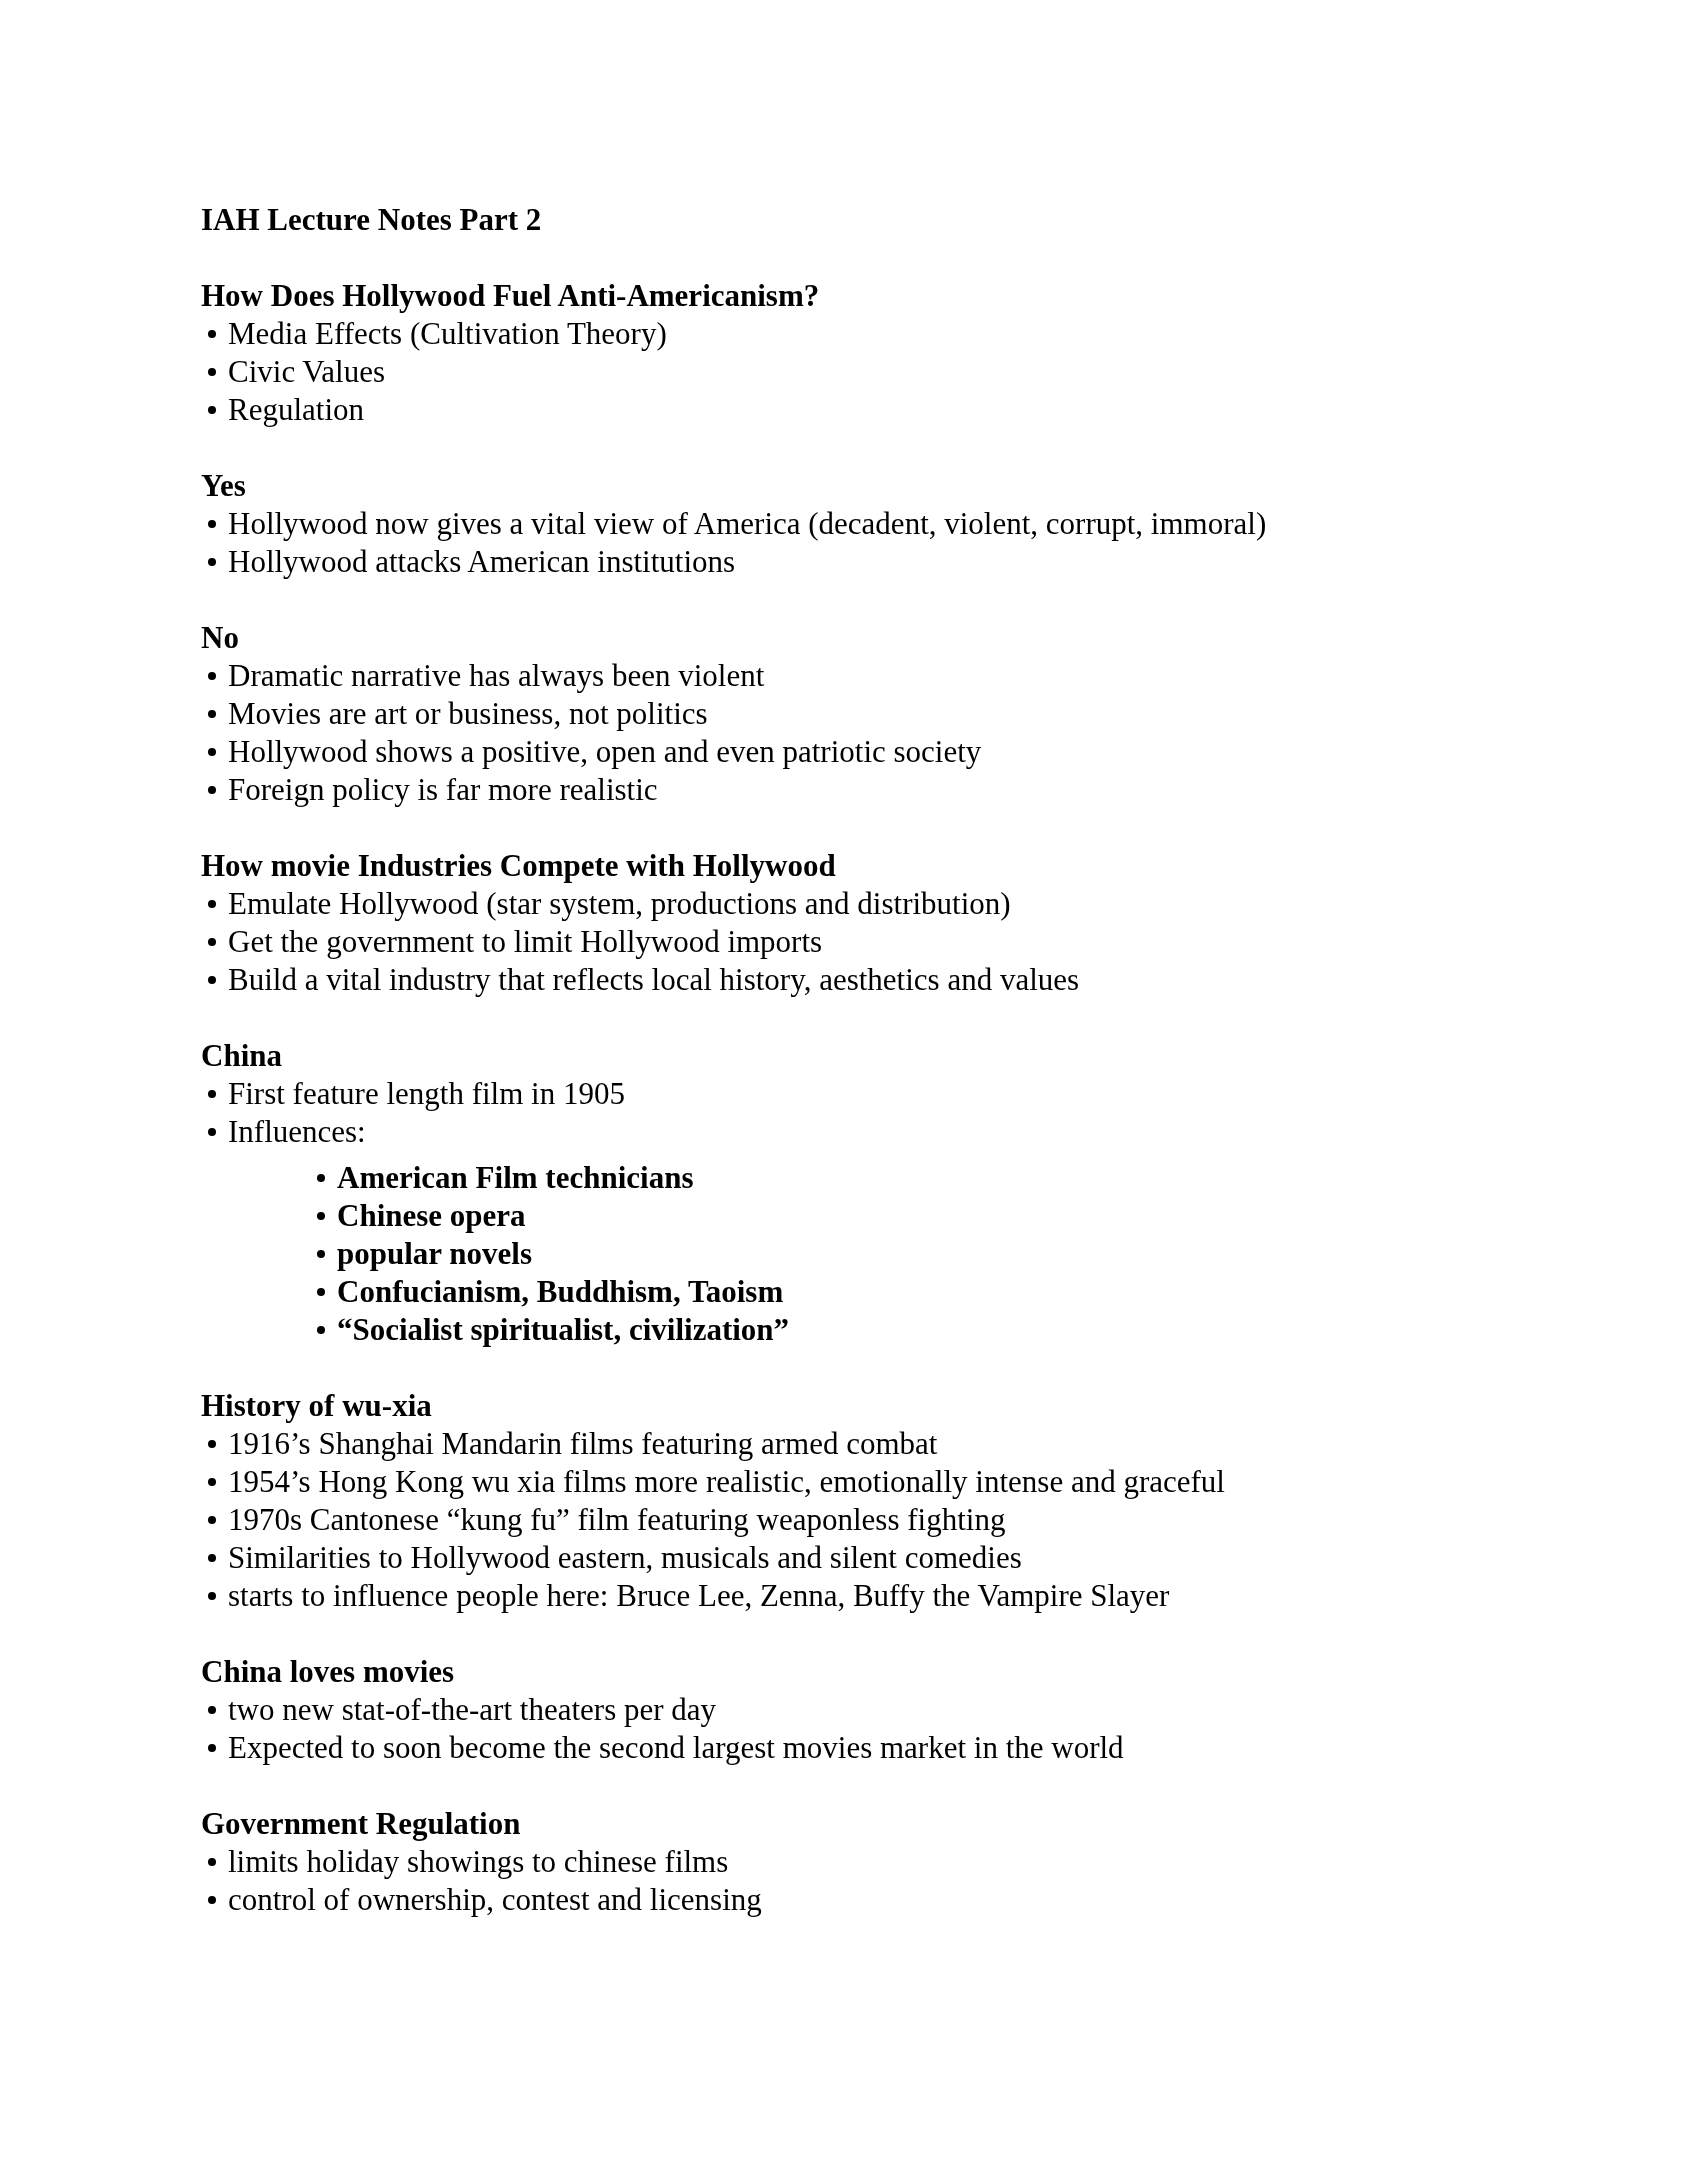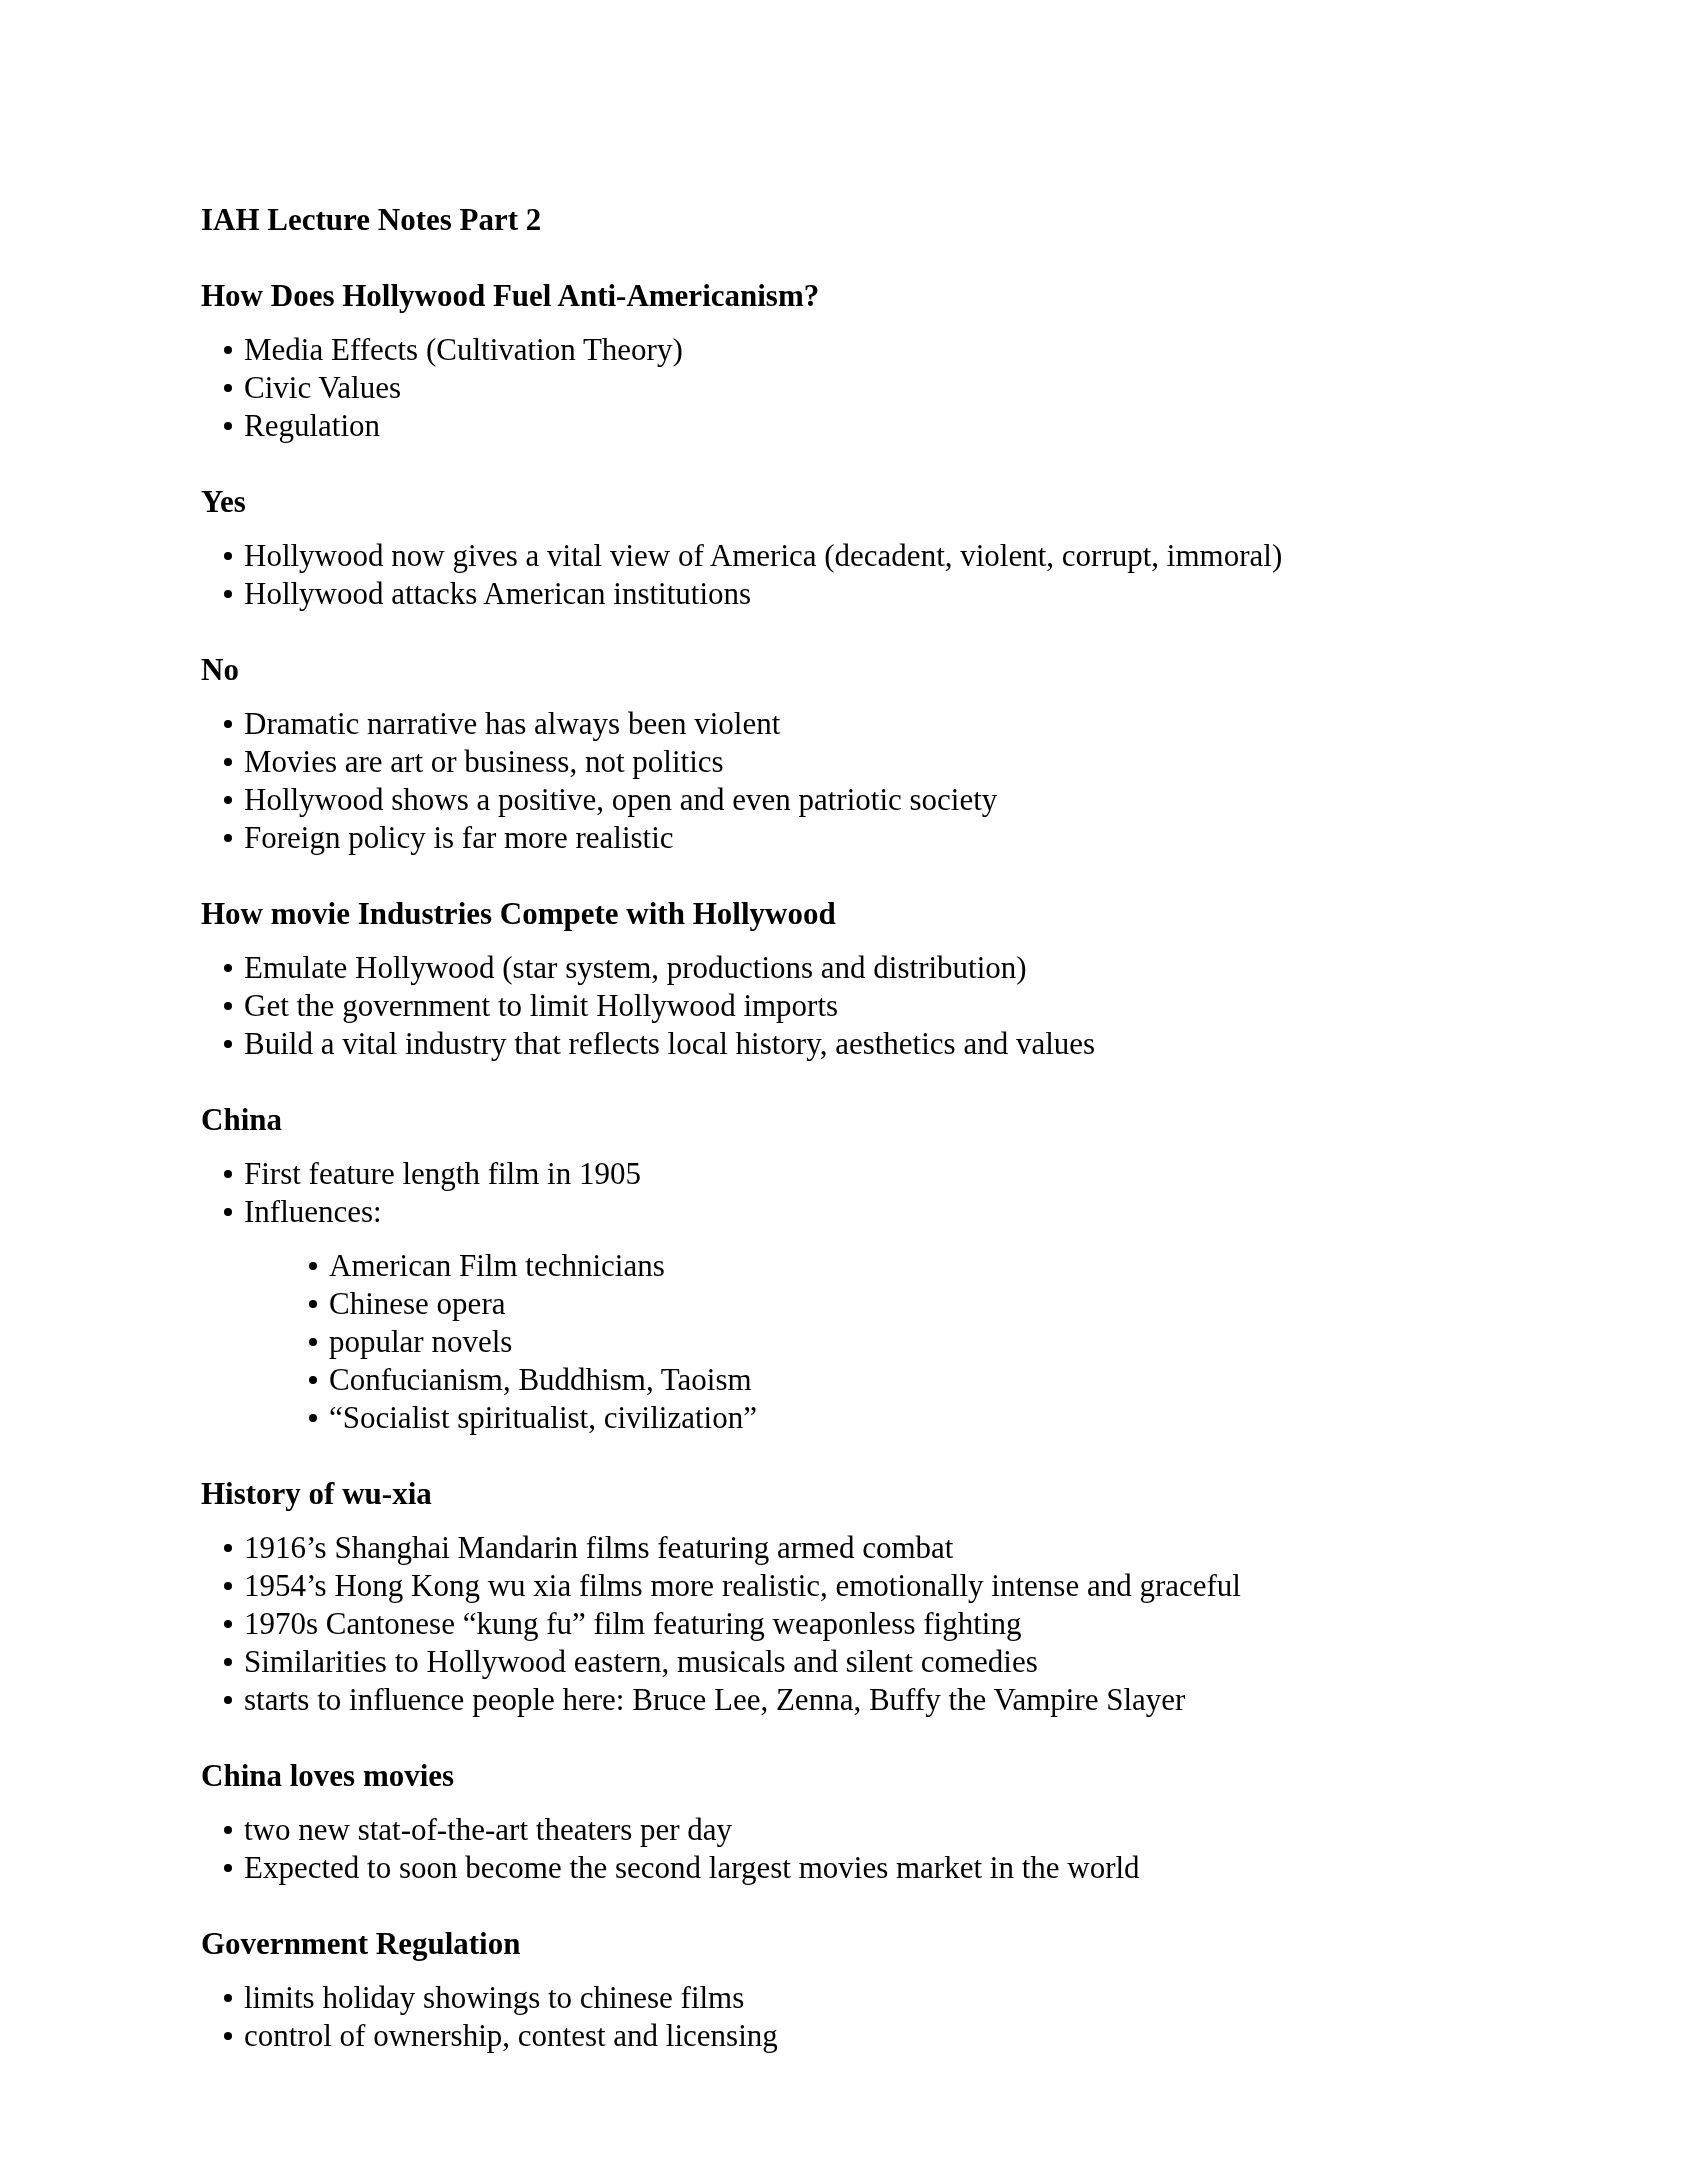--- a/index.html
+++ b/index.html
@@ -30,41 +30,42 @@
     margin-top: 38px;
   }
   .section-heading {
     font-weight: bold;
     margin: 0;
     font-size: 31px;
     line-height: 38px;
   }
   ul.bullet-list {
     list-style: none;
-    margin: 16px;
+    margin: 0;
     padding: 0;
   }
   li.bullet {
     position: relative;
     padding-left: 27px;
     margin: 0;
   }
   li.bullet > .dot {
     position: absolute;
     left: 7px;
     top: 15px;
     width: 8px;
     height: 8px;
     border-radius: 50%;
     background: #000000;
   }
   ul.sub-bullet-list {
     list-style: none;
-    margin: 0;
+    margin: 8px;
     padding: 0 0 0 101px;
+    font-weight: bold;
   }
   ul.sub-bullet-list li.bullet {
     padding-left: 27px;
   }
 </style>
 </head>
 <body>
 
 <div class="page">
 

